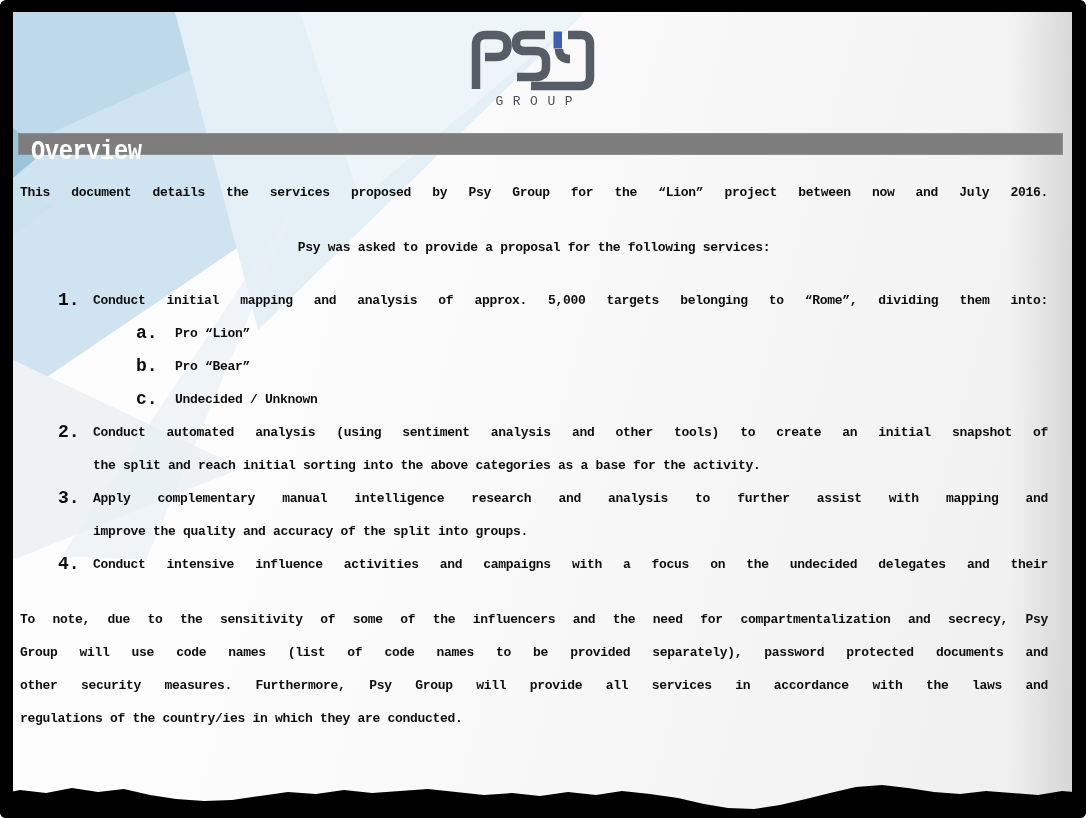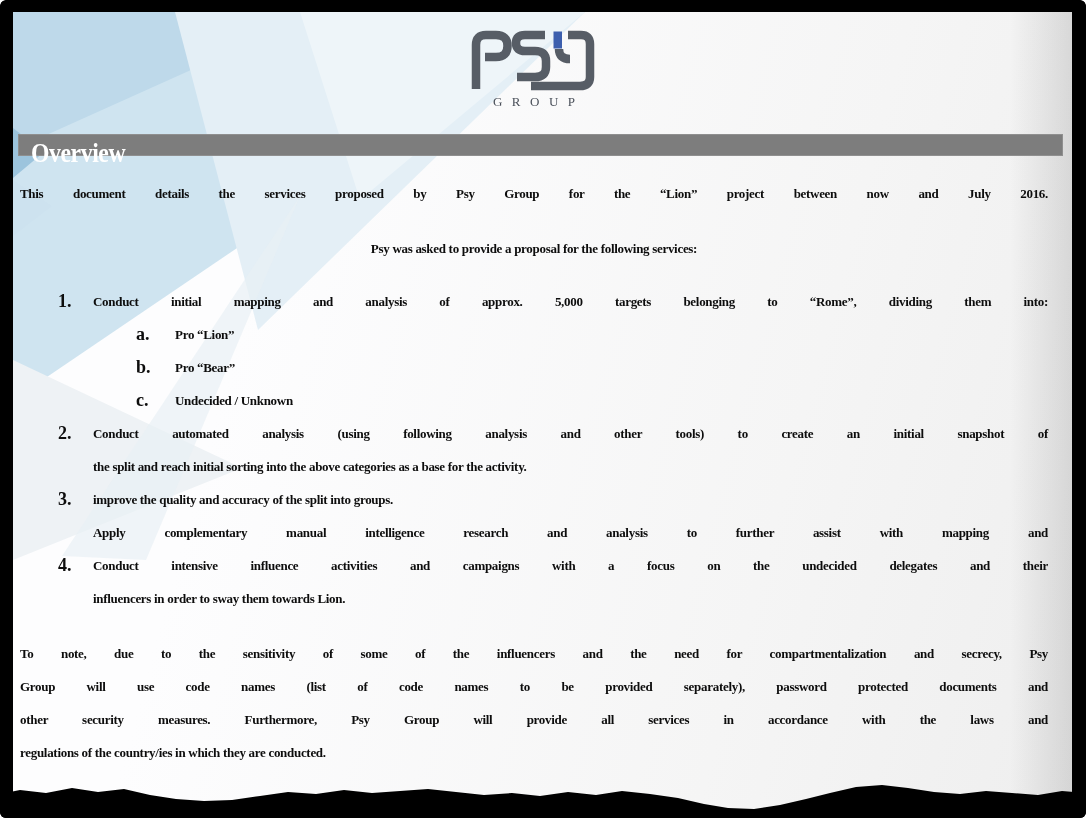--- a/index.html
+++ b/index.html
@@ -1,20 +1,20 @@
 <!DOCTYPE html>
 <html><head>
 <meta charset="utf-8">
 <style>
   html,body{margin:0;padding:0;background:#ffffff;}
   .page{
     position:relative;
     width:1086px;height:818px;
     overflow:hidden;
-    font-family:Liberation Serif, serif;
+    font-family:Liberation Mono, monospace;
     background:linear-gradient(105deg,#fdfdfe 25%,#f5f5f5 70%,#eeeeee 100%);
     border-radius:6px;
   }
   .bg-shapes{position:absolute;left:0;top:0;width:1086px;height:818px;z-index:0;}
   .right-shade{
     position:absolute;top:0;right:14px;width:62px;height:818px;z-index:1;
     background:linear-gradient(to right,rgba(80,80,80,0) 0%,rgba(80,80,80,0.16) 100%);
   }
   .doc{
     position:absolute;left:13px;top:12px;right:14px;z-index:2;
@@ -121,34 +121,33 @@
         <span class="num">b.</span>
         <div class="line">Pro “Bear”</div>
       </div>
       <div class="li2">
         <span class="num">c.</span>
         <div class="line">Undecided / Unknown</div>
       </div>
 
       <div class="li1">
         <span class="num">2.</span>
-        <div class="line fill">Conduct automated analysis (using following analysis and other tools) to create an initial snapshot of</div>
+        <div class="line fill">Conduct automated analysis (using sentiment analysis and other tools) to create an initial snapshot of</div>
         <div class="line">the split and reach initial sorting into the above categories as a base for the activity.</div>
       </div>
 
       <div class="li1">
         <span class="num">3.</span>
+        <div class="line fill">Apply complementary manual intelligence research and analysis to further assist with mapping and</div>
         <div class="line">improve the quality and accuracy of the split into groups.</div>
-        <div class="line fill">Apply complementary manual intelligence research and analysis to further assist with mapping and</div>
       </div>
 
       <div class="li1">
         <span class="num">4.</span>
         <div class="line fill">Conduct intensive influence activities and campaigns with a focus on the undecided delegates and their</div>
-        <div class="line">influencers in order to sway them towards Lion.</div>
       </div>
 
     </div>
 
     <div class="closing">
       <div class="line fill">To note, due to the sensitivity of some of the influencers and the need for compartmentalization and secrecy, Psy</div>
       <div class="line fill">Group will use code names (list of code names to be provided separately), password protected documents and</div>
       <div class="line fill">other security measures. Furthermore, Psy Group will provide all services in accordance with the laws and</div>
       <div class="line">regulations of the country/ies in which they are conducted.</div>
     </div>

